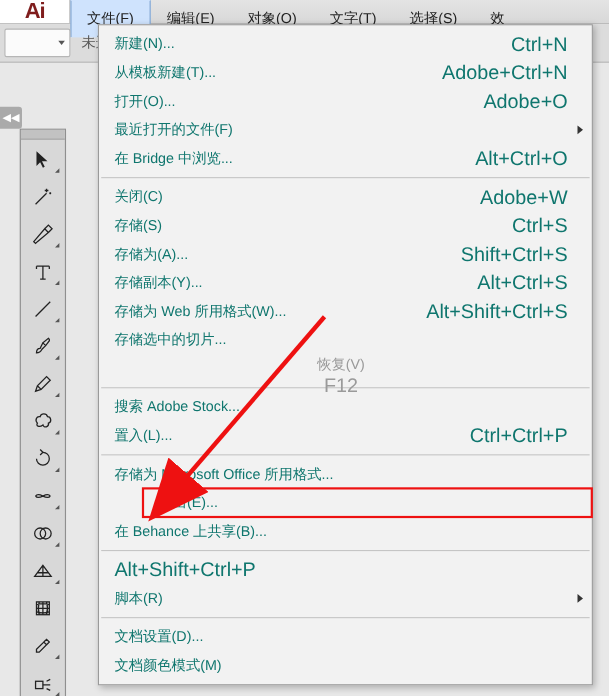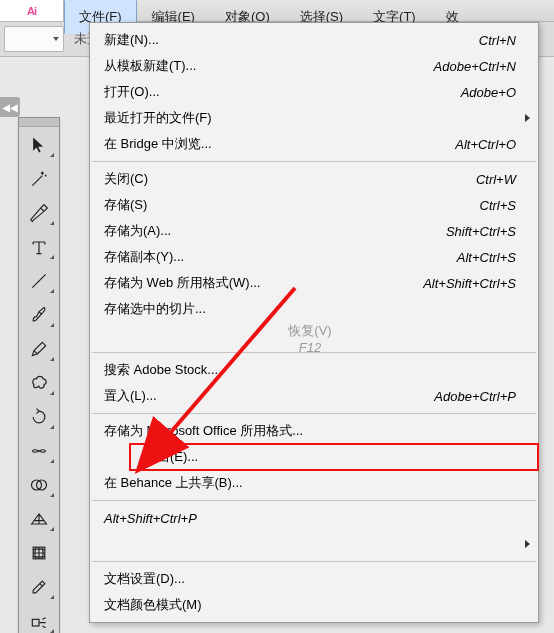--- a/index.html
+++ b/index.html
@@ -23,23 +23,23 @@
   }
   .app-icon {
     width: 64px;
     display: flex;
     align-items: center;
     justify-content: center;
     background: #fff;
     border-right: 1px solid #b6b6b6;
   }
   .app-icon span {
-    color: #ec4899;
+    color: #7f1d1d;
     font-weight: bold;
-    font-size: 11px;
+    font-size: 20px;
     letter-spacing: -1px;
   }
   .menubar-item {
     padding: 16px 14px;
     display: flex;
     align-items: center;
     color: #222;
     border: 1px solid transparent;
   }
   .menubar-item.active {
@@ -136,27 +136,27 @@
     background: #f2f2f2;
     border: 1px solid #9a9a9a;
     box-shadow: 2px 2px 6px rgba(0,0,0,.25);
     padding: 4px 0;
   }
   .menu-item {
     display:flex;
     align-items:center;
     height: 26px;
     padding: 0 22px 0 14px;
-    color: #000000;
+    color: #0f766e;
     white-space: nowrap;
     position: relative;
   }
   .menu-item.disabled { color: #9a9a9a; flex-direction: column; }
   .menu-item .label { flex: 1; }
-  .menu-item .shortcut { color: inherit; font-size: 13px; font-style: italic; }
+  .menu-item .shortcut { color: inherit; font-size: 18px; }
   .menu-item .sub-tri {
     position:absolute; right:8px;
     width:0;height:0;border-top:4px solid transparent;border-bottom:4px solid transparent;border-left:5px solid #333;
   }
   .menu-sep {
     height: 1px;
     margin: 4px 2px;
     background: #c5c5c5;
   }
   .menu-item.highlight {
@@ -177,22 +177,22 @@
 <body>
 
 <div class="menubar">
   <div class="app-icon">
     <span>Ai</span>
   </div>
   <div id="menubar-items" style="display: flex;">
       <div class="menubar-item active">文件(F)</div>
       <div class="menubar-item">编辑(E)</div>
       <div class="menubar-item">对象(O)</div>
+      <div class="menubar-item">文字(T)</div>
       <div class="menubar-item">选择(S)</div>
-      <div class="menubar-item">文字(T)</div>
       <div class="menubar-item">效</div>
     </div>
 </div>
 
 <div class="substrip">
   <div class="sub-chunk">
       <div class="tri"></div>
     </div>
   <span class="noselect-label">未选</span>
 </div>
@@ -317,21 +317,21 @@
       <span class="label">最近打开的文件(F)</span>
       <span class="sub-tri"></span>
     </div>
     <div class="menu-item">
       <span class="label">在 Bridge 中浏览...</span>
       <span class="shortcut">Alt+Ctrl+O</span>
     </div>
     <div class="menu-sep"></div>
     <div class="menu-item">
       <span class="label">关闭(C)</span>
-      <span class="shortcut">Ctrl+W</span>
+      <span class="shortcut">Adobe+W</span>
     </div>
     <div class="menu-item">
       <span class="label">存储(S)</span>
       <span class="shortcut">Ctrl+S</span>
     </div>
     <div class="menu-item">
       <span class="label">存储为(A)...</span>
       <span class="shortcut">Shift+Ctrl+S</span>
     </div>
     <div class="menu-item">
@@ -348,37 +348,38 @@
     <div class="menu-item disabled">
       <span class="label">恢复(V)</span>
       <span class="shortcut">F12</span>
     </div>
     <div class="menu-sep"></div>
     <div class="menu-item">
       <span class="label">搜索 Adobe Stock...</span>
     </div>
     <div class="menu-item">
       <span class="label">置入(L)...</span>
-      <span class="shortcut">Adobe+Ctrl+P</span>
+      <span class="shortcut">Ctrl+Ctrl+P</span>
     </div>
     <div class="menu-sep"></div>
     <div class="menu-item">
       <span class="label">存储为 Microsoft Office 所用格式...</span>
     </div>
     <div class="menu-item highlight">
       <span class="label">导出(E)...</span>
     </div>
     <div class="menu-item">
       <span class="label">在 Behance 上共享(B)...</span>
     </div>
     <div class="menu-sep"></div>
     <div class="menu-item">
       <span class="shortcut">Alt+Shift+Ctrl+P</span>
     </div>
     <div class="menu-item">
+      <span class="label">脚本(R)</span>
       <span class="sub-tri"></span>
     </div>
     <div class="menu-sep"></div>
     <div class="menu-item">
       <span class="label">文档设置(D)...</span>
     </div>
     <div class="menu-item">
       <span class="label">文档颜色模式(M)</span>
     </div>
   </div>

